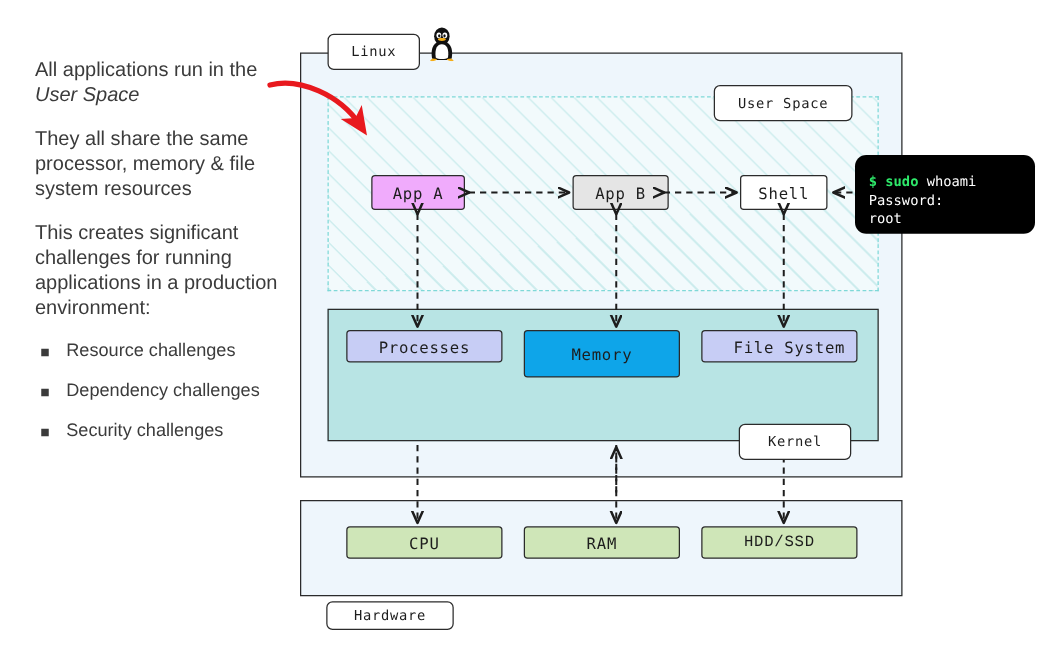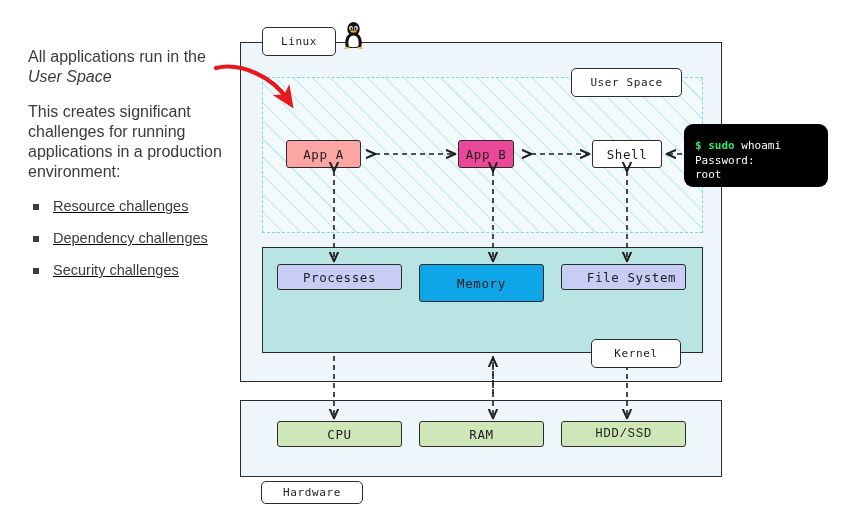--- a/index.html
+++ b/index.html
@@ -21,21 +21,21 @@
     width: 196px;
   }
   .para {
     font-size: 16px;
     line-height: 20px;
     color: #3b3b3b;
     margin-bottom: 15px;
   }
   .para em { font-style: italic; }
 
-  #bullet-list { margin-top: 0; text-decoration: underline; }
+  #bullet-list { margin-top: 0; }
   .bullet-row {
     display: flex;
     align-items: flex-start;
     margin-bottom: 13px;
   }
   .bullet-marker {
     width: 6px;
     height: 6px;
     background: #3b3b3b;
     margin-right: 14px;
@@ -106,22 +106,22 @@
     font-family: "DejaVu Sans Mono", "Liberation Mono", monospace;
     font-size: 12.5px;
     color: #1d1d1d;
     display: flex;
     align-items: center;
     justify-content: center;
     letter-spacing: 0.6px;
     background: #ffffff;
   }
 
-  #node-app-a  { left: 286px; top: 140px; width: 75px;  height: 28px; background: #fca5a5; }
-  #node-app-b  { left: 458px; top: 140px; width: 56px;  height: 28px; background: #ec4899; }
+  #node-app-a  { left: 297px; top: 140px; width: 75px;  height: 28px; background: #f0abfc; }
+  #node-app-b  { left: 458px; top: 140px; width: 77px;  height: 28px; background: #e5e5e5; }
   #node-shell  { left: 592px; top: 140px; width: 70px;  height: 28px; background: #ffffff; }
 
   #node-processes  { left: 277px; top: 264px; width: 125px; height: 26px; background: #c7cdf5; text-align: center; }
   #node-memory     { left: 419px; top: 264px; width: 125px; height: 38px; background: #0ea5e9; text-align: center; }
   #node-filesystem { left: 561px; top: 264px; width: 125px; height: 26px; background: #c7cdf5; padding-left: 16px; }
 
   #node-cpu     { left: 277px; top: 421px; width: 125px; height: 26px; background: #cfe6b8; }
   #node-ram     { left: 419px; top: 421px; width: 125px; height: 26px; background: #cfe6b8; }
   #node-hddssd  { left: 561px; top: 421px; width: 125px; height: 26px; background: #cfe6b8; font-family: Liberation Mono, monospace; }
 
@@ -191,20 +191,21 @@
 </style>
 </head>
 <body>
 
 <div id="left-column">
 
   <p class="para">
     <span>All applications run in the </span><em>User Space</em>
   </p>
 
+  <p class="para">They all share the same processor, memory &amp; file system resources</p>
 
   <p class="para">This creates significant challenges for running applications in a production environment:</p>
 
   <div id="bullet-list">
     <div class="bullet-row">
       <span class="bullet-marker"></span>
       <span class="bullet-text">Resource challenges</span>
     </div>
     <div class="bullet-row">
       <span class="bullet-marker"></span>

